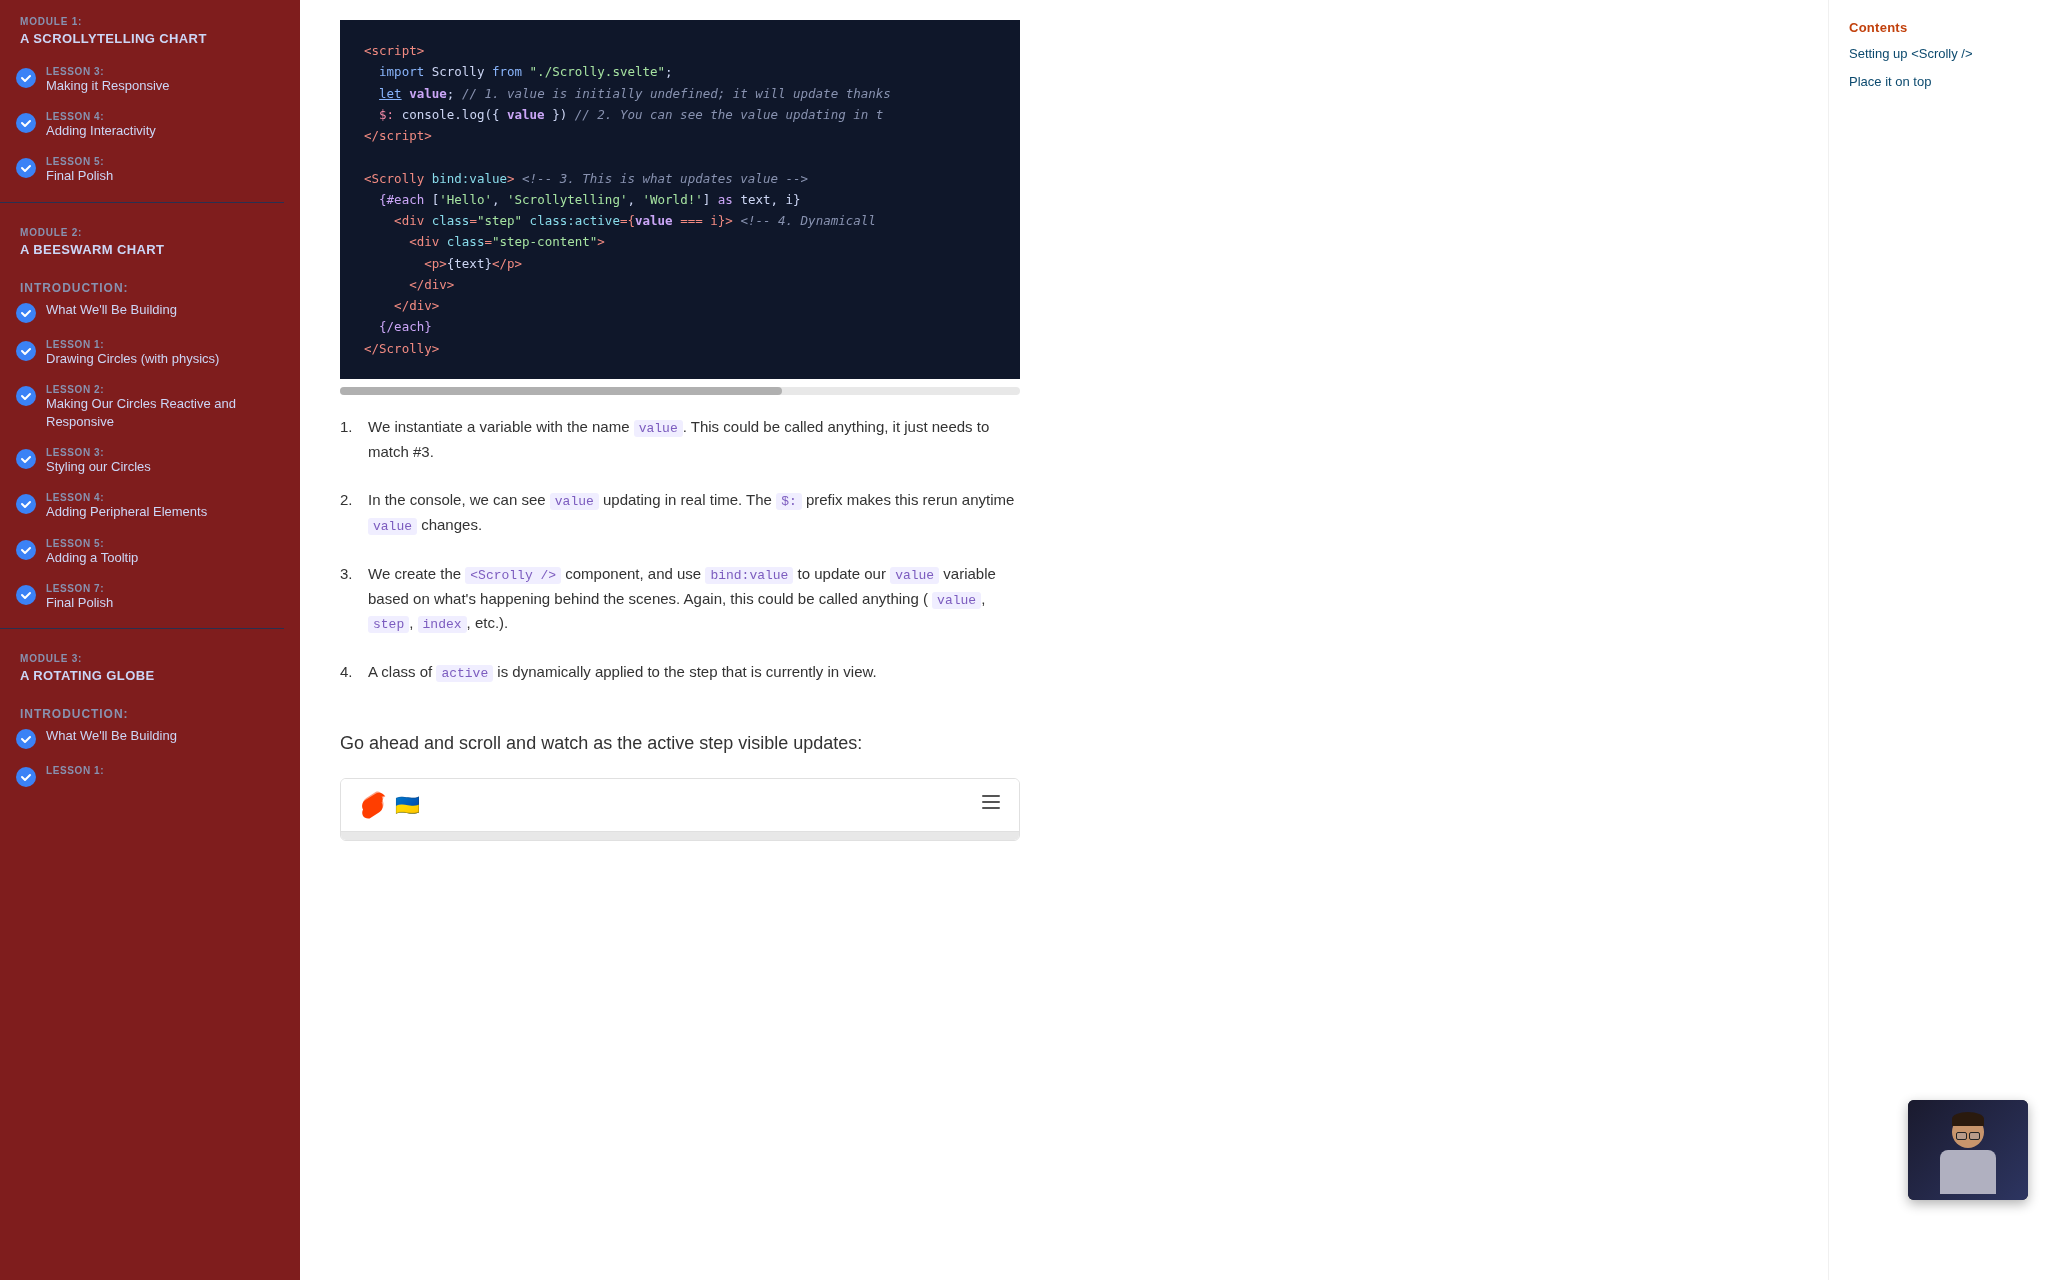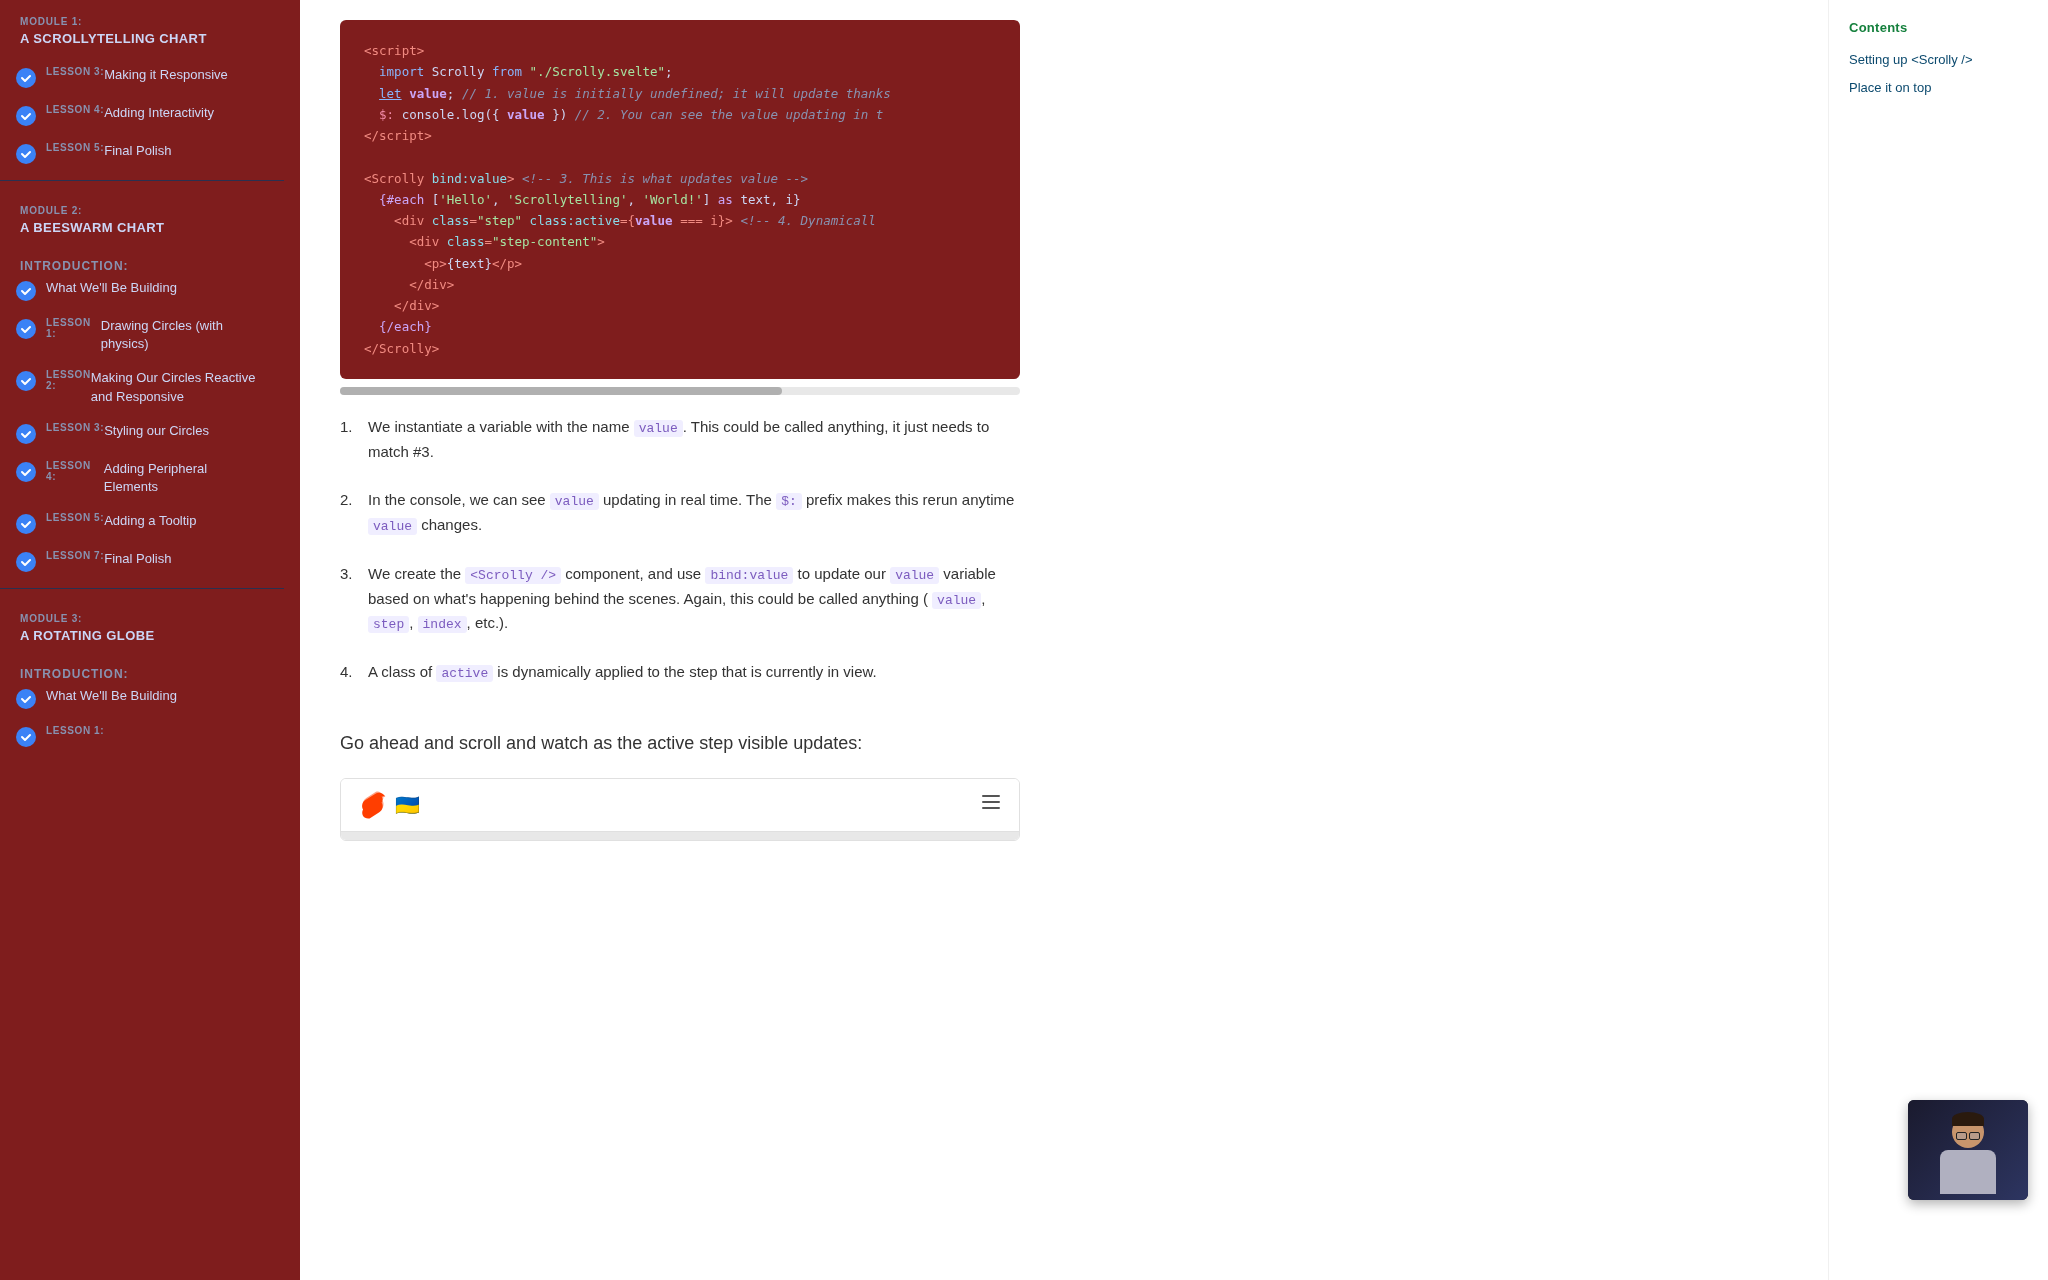--- a/index.html
+++ b/index.html
@@ -64,21 +64,21 @@
       border-radius: 50%;
       background: #3b82f6;
       display: flex;
       align-items: center;
       justify-content: center;
       flex-shrink: 0;
       margin-top: 2px;
     }
     .check-icon svg { width: 12px; height: 12px; }
 
-    .lesson-text { display: flex; flex-direction: row; }
+    .lesson-text { display: flex; flex-direction: column; }
     .lesson-number {
       font-size: 10px;
       color: #8892b0;
       font-weight: 600;
       letter-spacing: 0.06em;
       text-transform: uppercase;
     }
     .lesson-name {
       font-size: 13px;
       color: #ccd6f6;
@@ -101,22 +101,22 @@
     .main-content::-webkit-scrollbar { width: 6px; }
     .main-content::-webkit-scrollbar-thumb { background: #d0d0d0; border-radius: 3px; }
 
     .content-area {
       max-width: 760px;
       padding: 20px 40px 40px 40px;
     }
 
     
     .code-block {
-      background: #7f1d1d;
-      border-radius: 6px;
+      background: #0f172a;
+      border-radius: 0;
       padding: 20px 24px;
       font-family: 'Courier New', 'Consolas', monospace;
       font-size: 12.5px;
       line-height: 1.7;
       color: #cdd6f4;
       overflow-x: auto;
       margin-bottom: 8px;
       position: relative;
     }
     .code-block::-webkit-scrollbar { height: 6px; }
@@ -229,22 +229,22 @@
       width: 220px;
       min-width: 220px;
       padding: 20px 20px;
       background: #fff;
       border-left: 1px solid #f0f0f0;
       position: relative;
     }
     .toc-title {
       font-size: 13px;
       font-weight: 700;
-      color: #15803d;
-      margin-bottom: 16px;
+      color: #c2410c;
+      margin-bottom: 10px;
       letter-spacing: 0.02em;
     }
     .toc-item {
       font-size: 13px;
       color: #0c4a6e;
       margin-bottom: 10px;
       cursor: pointer;
       line-height: 1.4;
     }
 

